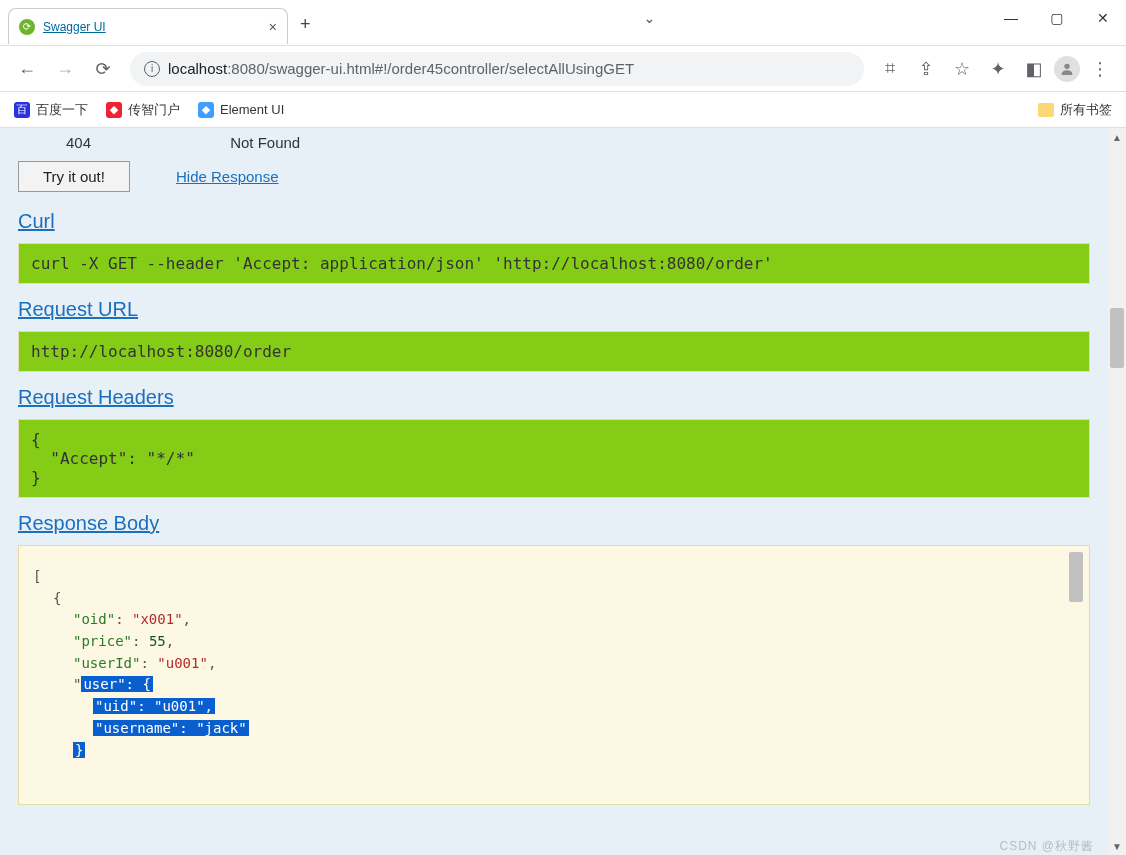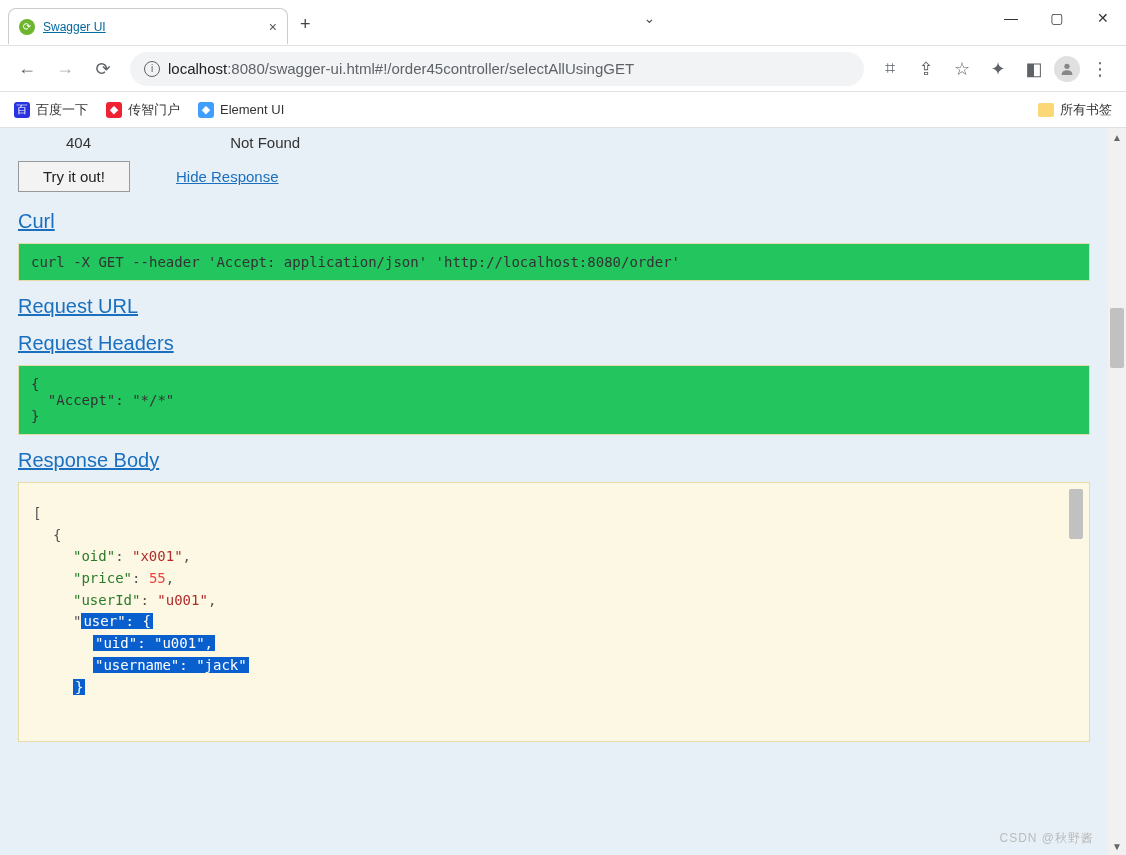--- a/index.html
+++ b/index.html
@@ -45,39 +45,39 @@
 .scroll-arrow.down{bottom:0;}
 
 
 .row404 { padding: 6px 0; font-size: 15px; color: #333; }
 .row404 .code { display: inline-block; width: 160px; margin-left: 48px; }
 .tryrow { display: flex; align-items: center; gap: 14px; margin: 4px 0 18px 0; }
 .try-btn { background: #f3f3f3; border: 1px solid #999; padding: 6px 24px; font-size: 15px; color: #222; cursor: pointer; }
 .hide-resp { color: #1a6fbf; text-decoration: underline; font-size: 15px; margin-left: 32px; }
 
 .section-label { color: #1a6fbf; font-size: 20px; font-weight: 400; margin: 14px 0 10px 0; text-decoration: underline; }
-.codebox { background: #22c55e; border: 1px solid #e5dca9; padding: 10px 12px; font-family: Consolas, monospace; font-size: 14px; color: #333; white-space: pre; overflow: auto; }
+.codebox { background: #84cc16; border: 1px solid #e5dca9; padding: 10px 12px; font-family: Consolas, monospace; font-size: 16px; color: #333; white-space: pre; overflow: auto; }
 .resp-body-wrap { background: #fcf8e3; border: 1px solid #e5dca9; padding: 20px 14px 0 14px; margin-top: 8px; position: relative; overflow:hidden; height: 260px; }
 .resp-scroll{position:absolute;top:6px;right:6px;bottom:6px;width:14px;}
 .resp-scroll-thumb{position:absolute;top:0;left:0;right:0;height:50px;background:#c1c1c1;border-radius:2px;}
 
 .json { font-family: Consolas, monospace; font-size: 14px; line-height: 1.55; }
 .jk { color: #2a7a2a; } 
 .js { color: #b02b2b; } 
-.jn { color: #ef4444; margin-top: 43px; } 
+.jn { color: #14532d; margin-top: 43px; } 
 .jp { color: #555; }    
 .sel { background: #0a5fcf; color: #fff; }
 .indent1{margin-left:0;}
 .indent2{margin-left:20px;}
 .indent3{margin-left:40px;}
 .indent4{margin-left:60px;}
 .wline{display:inline;}
 .selpad{padding:0 2px;}
 
-.watermark { position: absolute; bottom: 8px; right: 14px; font-size: 12px; color: #bbb; letter-spacing: 1px;}
+.watermark { position: absolute; bottom: 0; right: 14px; font-size: 12px; color: #bbb; letter-spacing: 1px;}
 </style>
 </head>
 <body>
 
 <div class="titlebar">
   <div class="tab">
     <span class="tab-favicon">⟳</span>
     <span class="tab-title">Swagger UI</span>
     <span class="tab-close">×</span>
   </div>
@@ -143,20 +143,21 @@
 
     <div class="tryrow">
       <button class="try-btn">Try it out!</button>
       <a class="hide-resp">Hide Response</a>
     </div>
 
     <div class="section-label">Curl</div>
     <div class="codebox">curl -X GET --header 'Accept: application/json' 'http://localhost:8080/order'</div>
 
     <div class="section-label">Request URL</div>
+    <div class="codebox">http://localhost:8080/order</div>
 
     <div class="section-label">Request Headers</div>
     <div class="codebox">{
   "Accept": "*/*"
 }</div>
 
     <div class="section-label">Response Body</div>
     <div class="resp-body-wrap">
       <div class="json">
         <div class="indent1"><span class="jp">[</span></div>

